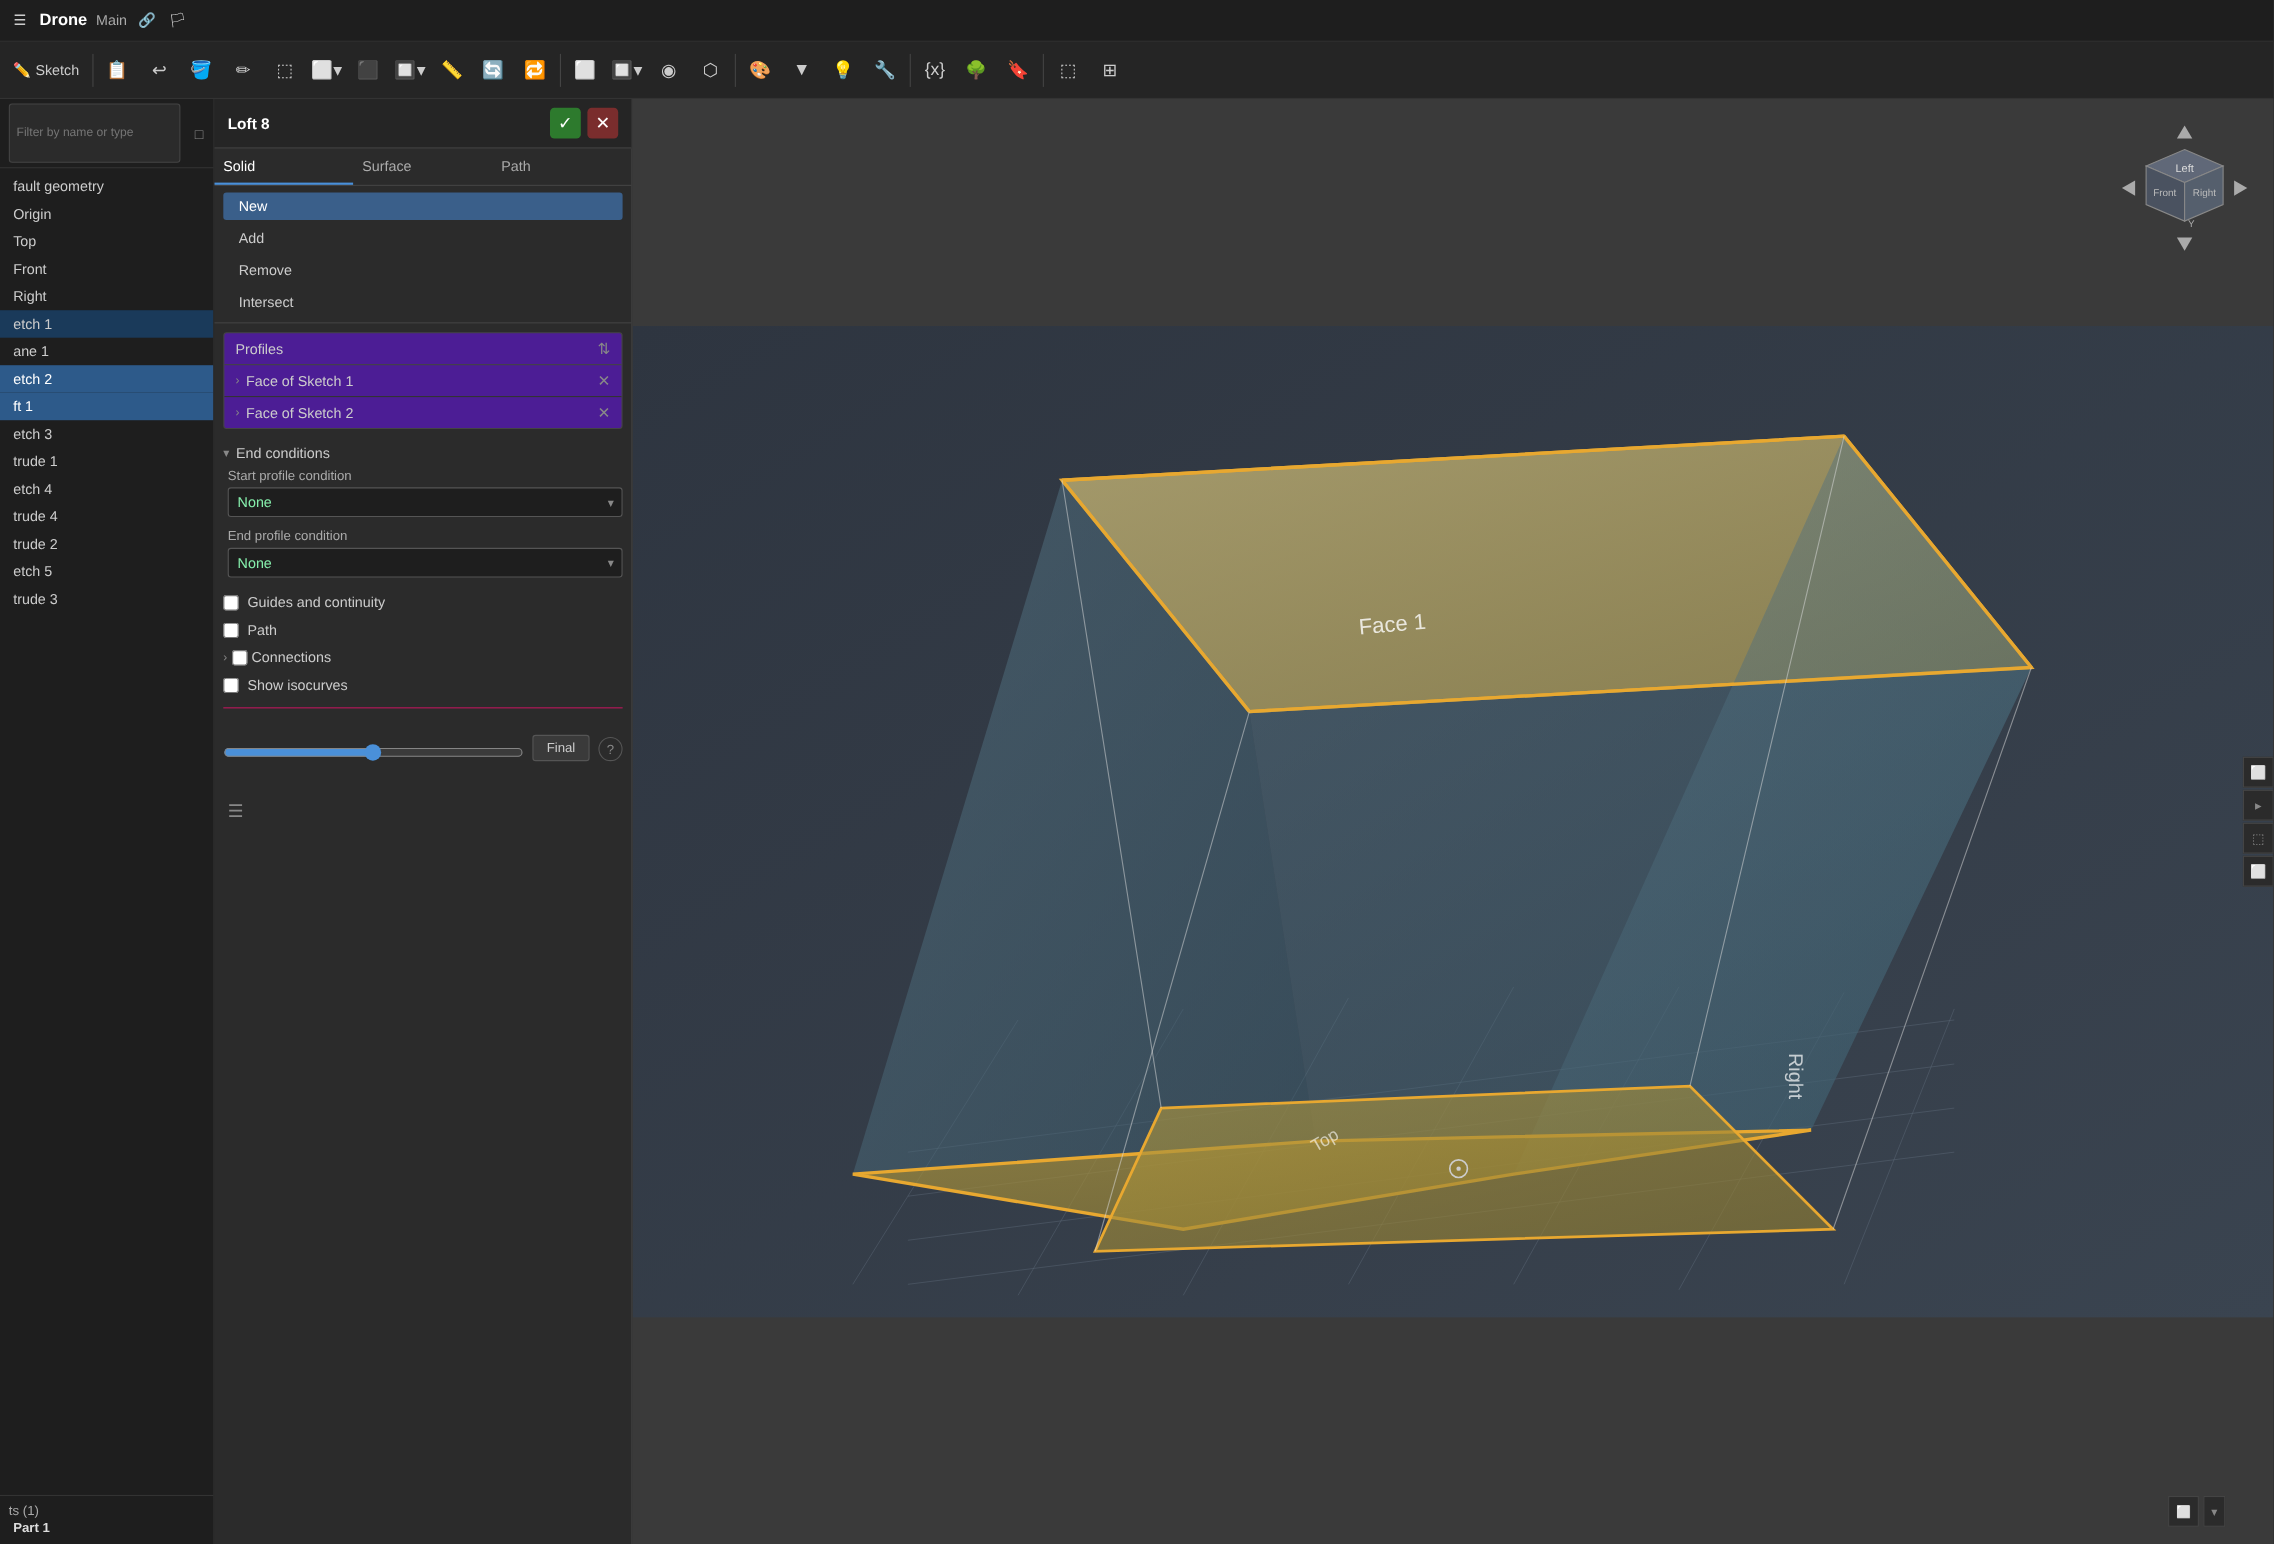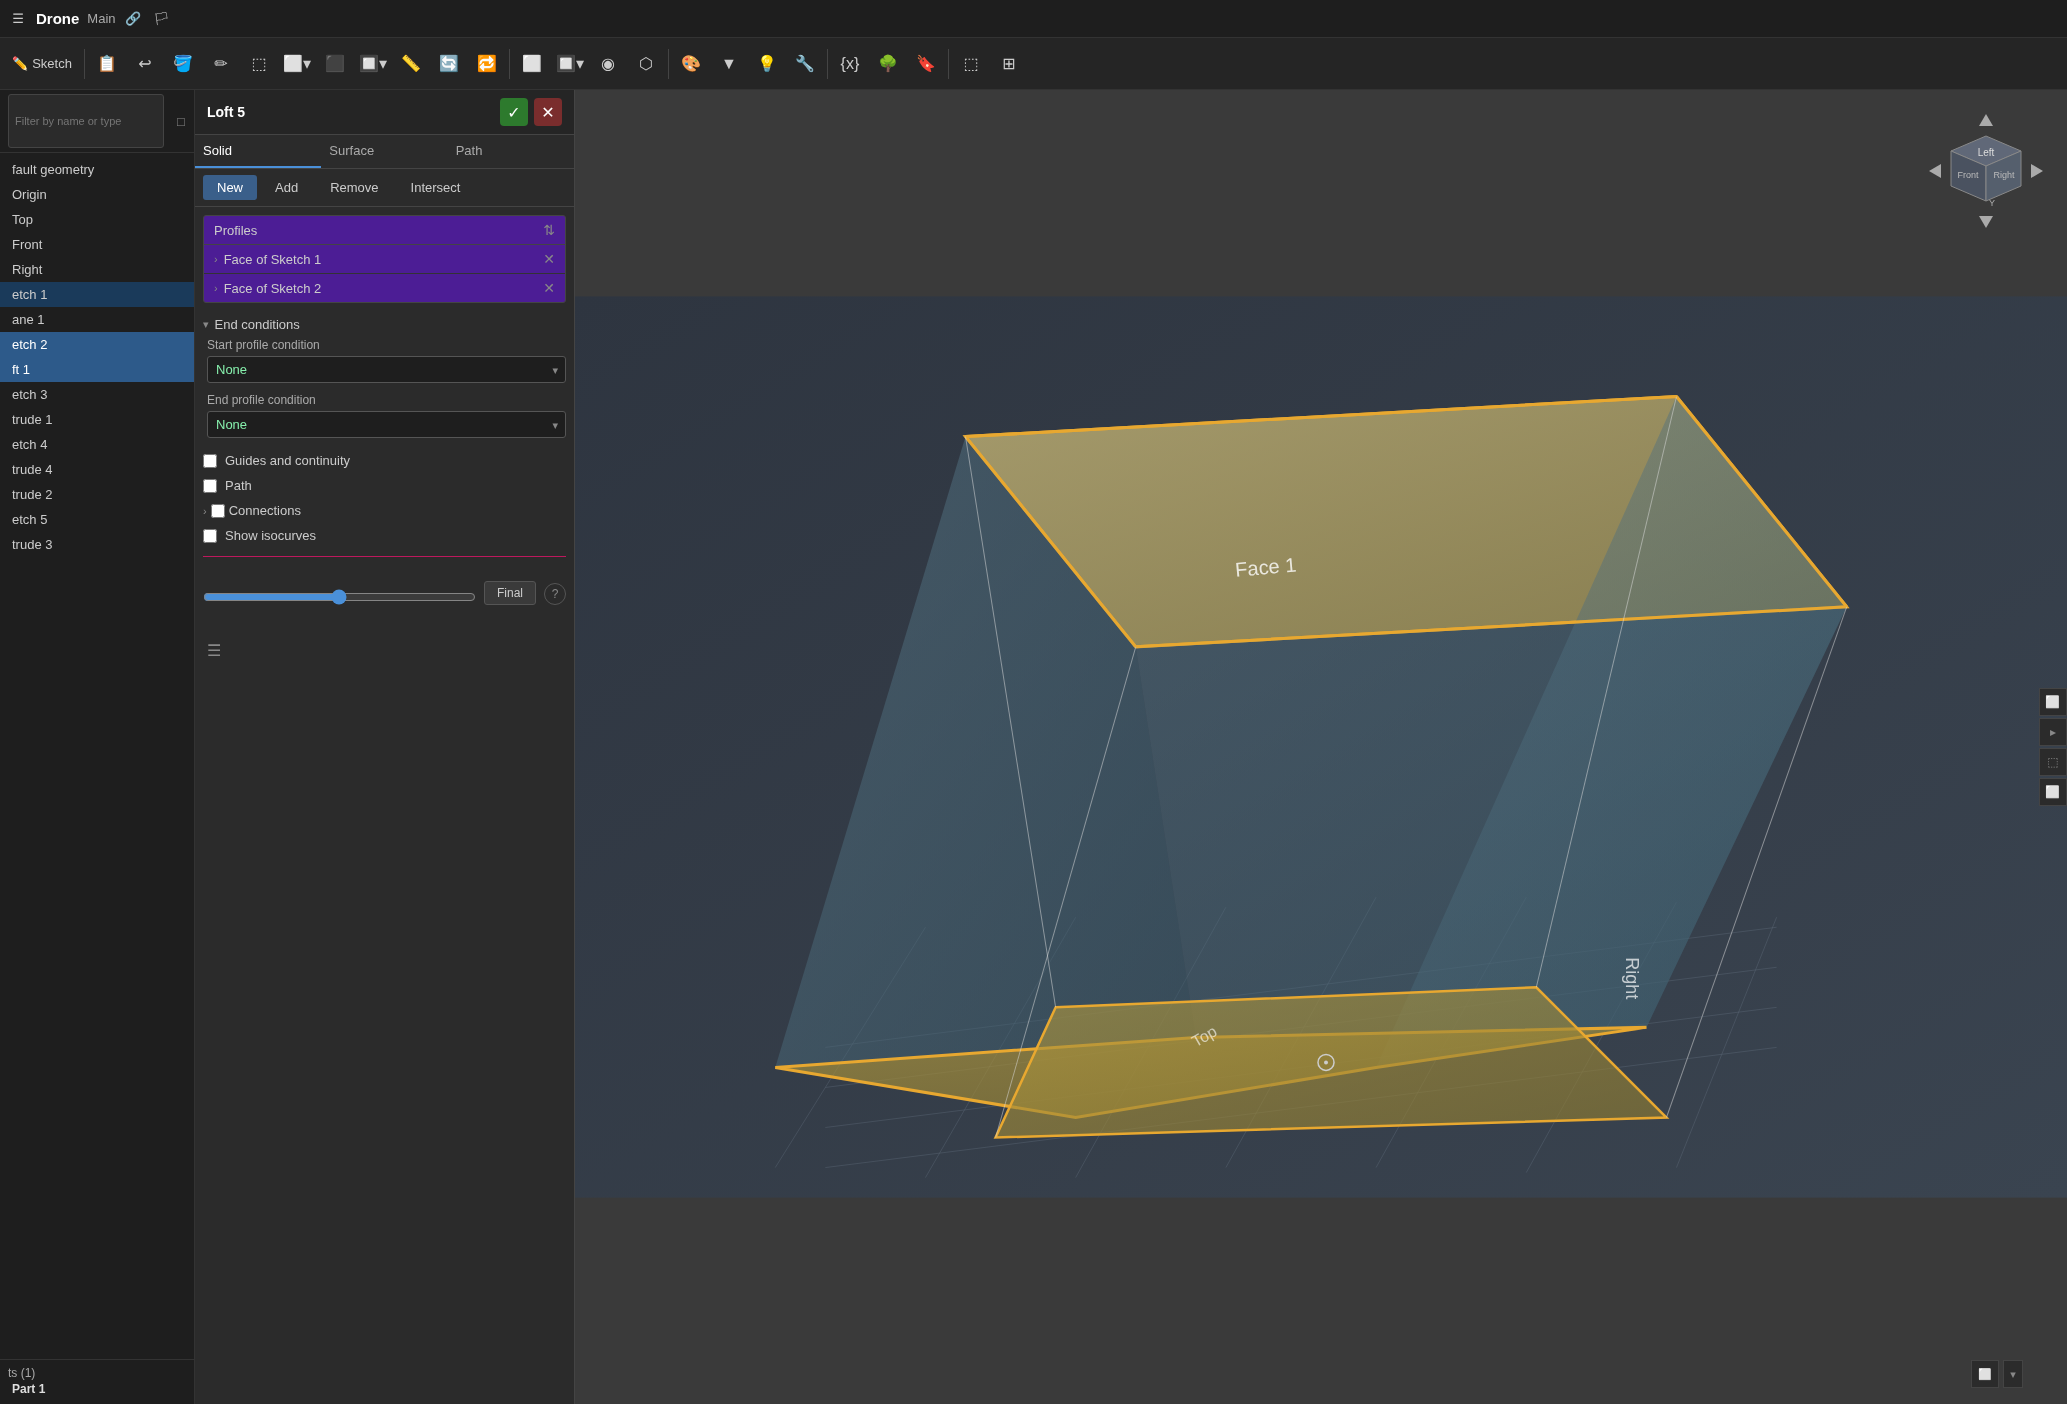--- a/index.html
+++ b/index.html
@@ -226,20 +226,21 @@
     }
     .loft-tab.active {
       color: #fff;
       border-bottom: 2px solid #4a90d9;
     }
     .loft-op-tabs {
       display: flex;
       padding: 6px 8px;
       gap: 4px;
       border-bottom: 1px solid #444;
+      flex-direction: column;
     }
     .loft-op-tab {
       padding: 5px 14px;
       border-radius: 3px;
       cursor: pointer;
       font-size: 13px;
       color: #ccc;
     }
     .loft-op-tab.active { background: #3a5f8a; color: #fff; }
     .loft-body {
@@ -545,21 +546,21 @@
       <div class="sidebar-item">trude 3</div>
     </div>
     <div class="sidebar-footer">
       <div>ts (1)</div>
       <div class="sidebar-footer-item">Part 1</div>
     </div>
   </div>
 
   <div class="loft-panel">
     <div class="loft-header">
-      <span class="loft-title">Loft 5</span>
+      <span class="loft-title">Loft 8</span>
       <div class="loft-header-btns">
         <div class="loft-confirm-btn">
           <span>✓</span>
         </div>
         <div class="loft-cancel-btn">
           <span>✕</span>
         </div>
       </div>
     </div>
     <div class="loft-tabs">

